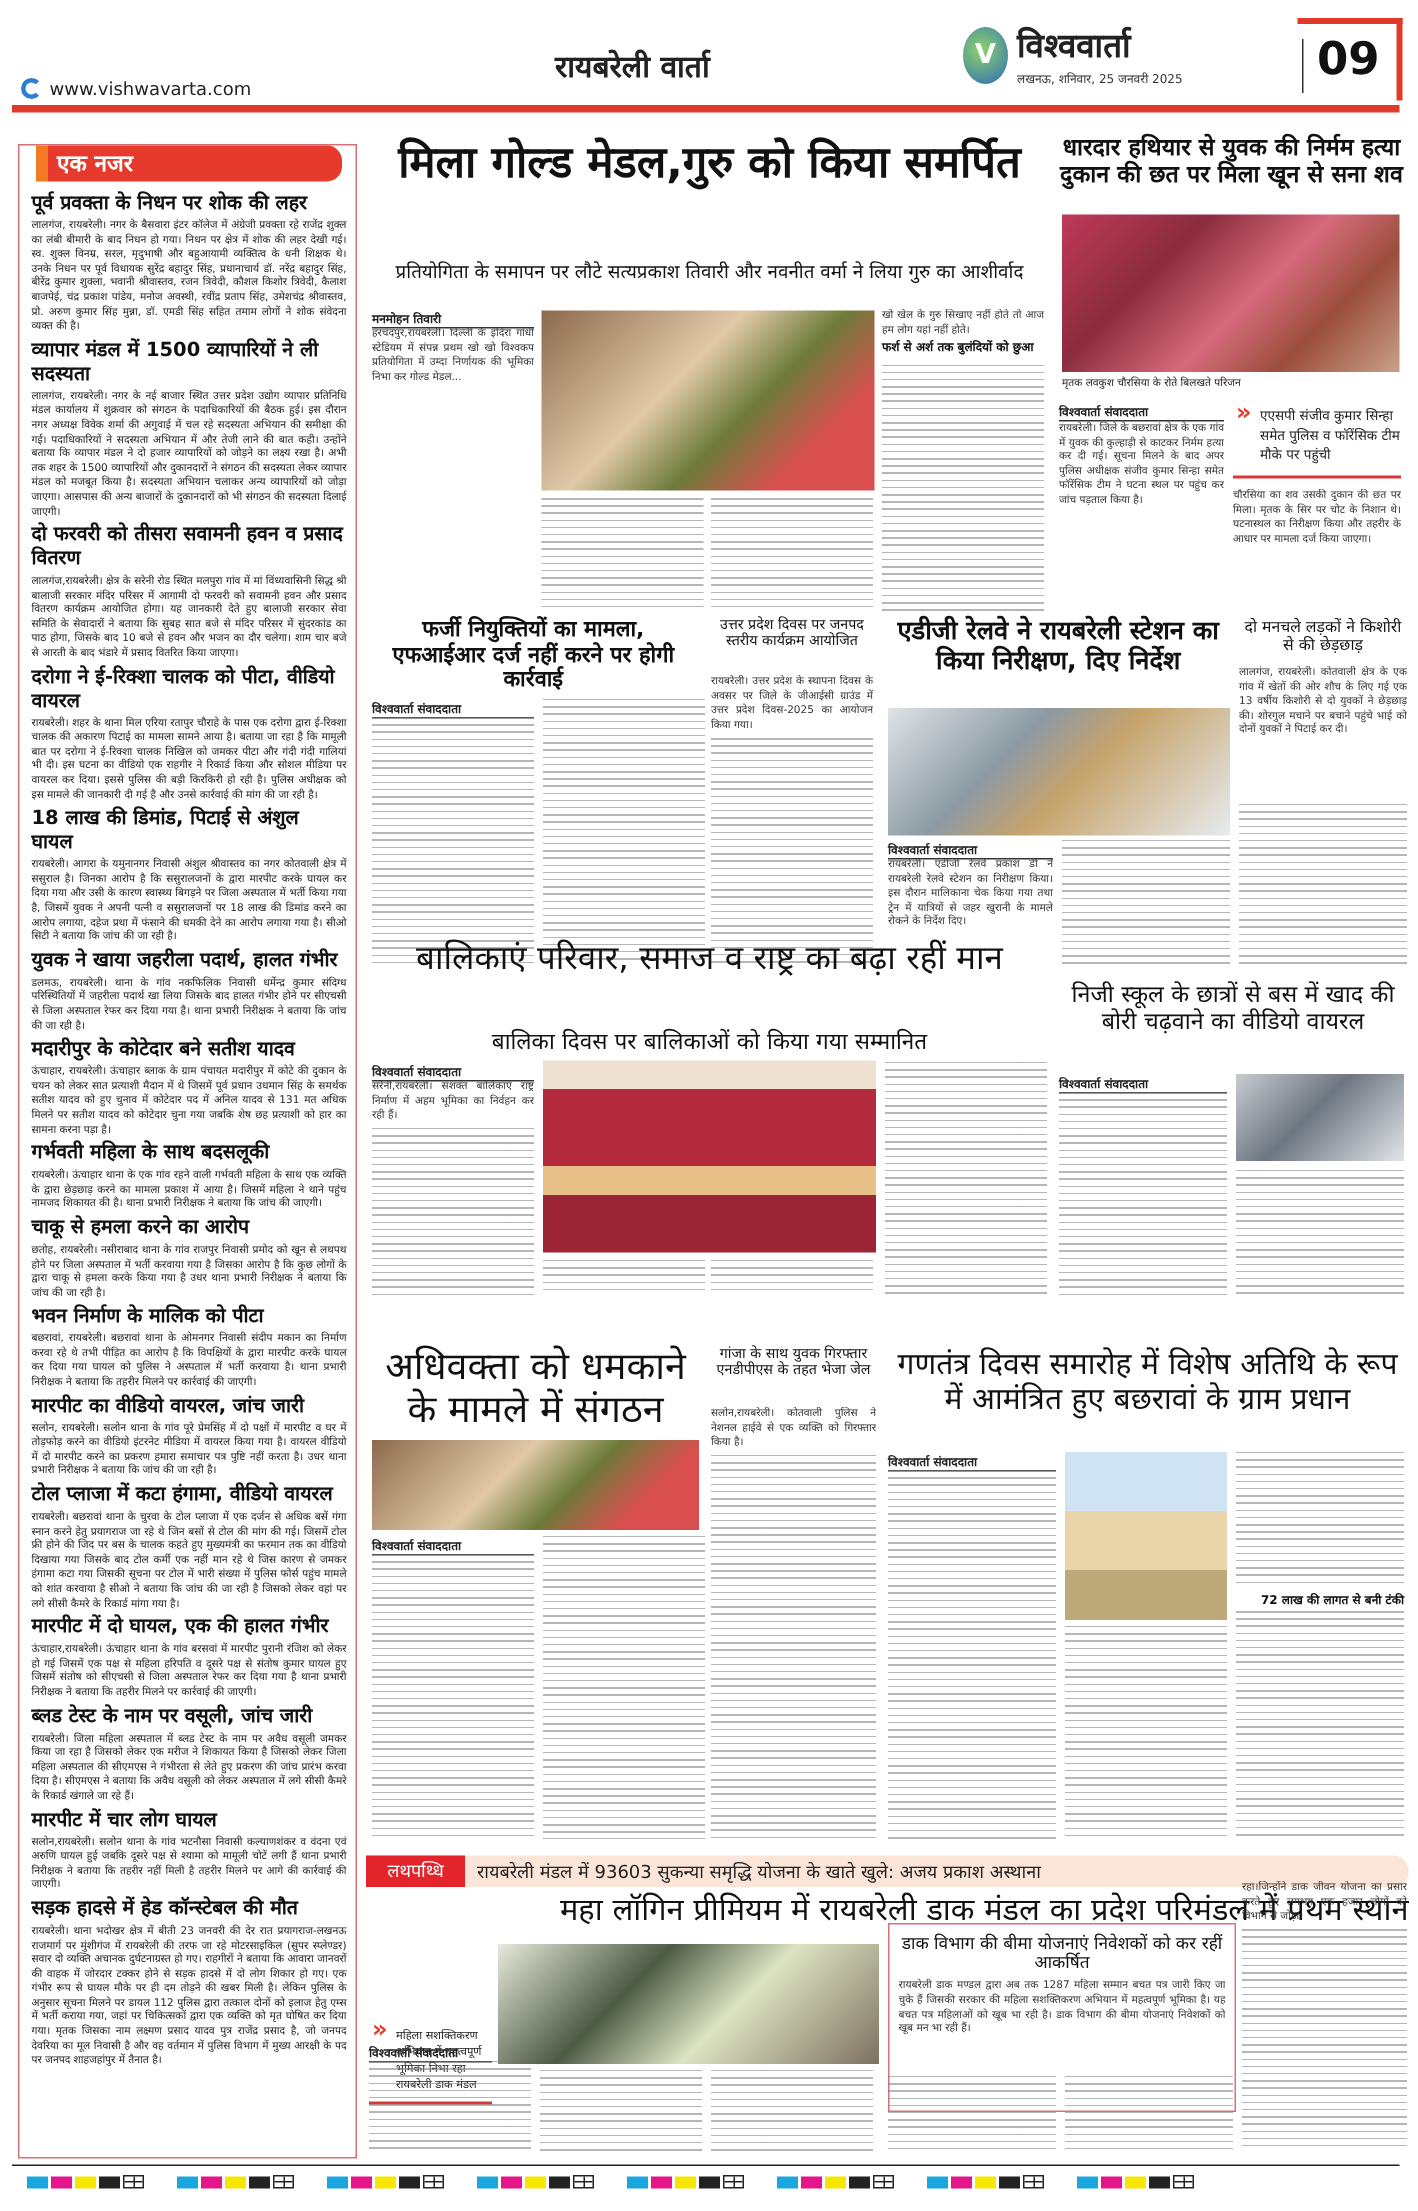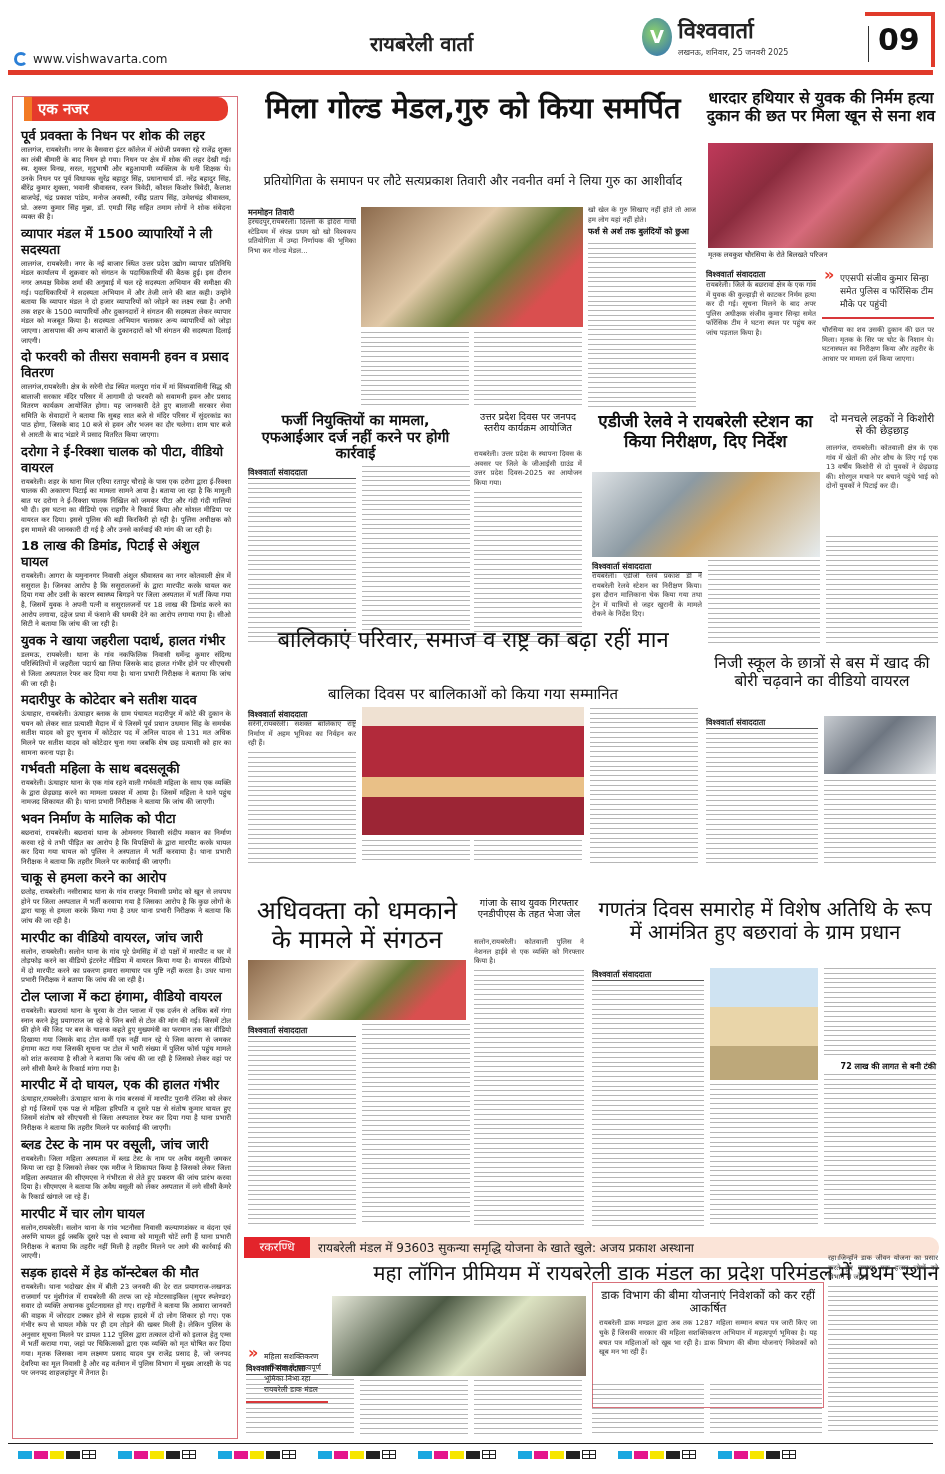--- a/index.html
+++ b/index.html
@@ -94,26 +94,26 @@
       </div>
     <div class="news">
         <h3>मदारीपुर के कोटेदार बने सतीश यादव</h3>
         <p>ऊंचाहार, रायबरेली। ऊंचाहार ब्लाक के ग्राम पंचायत मदारीपुर में कोटे की दुकान के चयन को लेकर सात प्रत्याशी मैदान में थे जिसमें पूर्व प्रधान उधमान सिंह के समर्थक सतीश यादव को हुए चुनाव में कोटेदार पद में अनिल यादव से 131 मत अधिक मिलने पर सतीश यादव को कोटेदार चुना गया जबकि शेष छह प्रत्याशी को हार का सामना करना पड़ा है।</p>
       </div>
     <div class="news">
         <h3>गर्भवती महिला के साथ बदसलूकी</h3>
         <p>रायबरेली। ऊंचाहार थाना के एक गांव रहने वाली गर्भवती महिला के साथ एक व्यक्ति के द्वारा छेड़छाड़ करने का मामला प्रकाश में आया है। जिसमें महिला ने थाने पहुंच नामजद शिकायत की है। थाना प्रभारी निरीक्षक ने बताया कि जांच की जाएगी।</p>
       </div>
     <div class="news">
+        <h3>चाकू से हमला करने का आरोप</h3>
+        <p>छतोह, रायबरेली। नसीराबाद थाना के गांव राजपुर निवासी प्रमोद को खून से लथपथ होने पर जिला अस्पताल में भर्ती करवाया गया है जिसका आरोप है कि कुछ लोगों के द्वारा चाकू से हमला करके किया गया है उधर थाना प्रभारी निरीक्षक ने बताया कि जांच की जा रही है।</p>
+      </div>
+    <div class="news">
         <h3>भवन निर्माण के मालिक को पीटा</h3>
         <p>बछरावां, रायबरेली। बछरावां थाना के ओमनगर निवासी संदीप मकान का निर्माण करवा रहे थे तभी पीड़ित का आरोप है कि विपक्षियों के द्वारा मारपीट करके घायल कर दिया गया घायल को पुलिस ने अस्पताल में भर्ती करवाया है। थाना प्रभारी निरीक्षक ने बताया कि तहरीर मिलने पर कार्रवाई की जाएगी।</p>
-      </div>
-    <div class="news">
-        <h3>चाकू से हमला करने का आरोप</h3>
-        <p>छतोह, रायबरेली। नसीराबाद थाना के गांव राजपुर निवासी प्रमोद को खून से लथपथ होने पर जिला अस्पताल में भर्ती करवाया गया है जिसका आरोप है कि कुछ लोगों के द्वारा चाकू से हमला करके किया गया है उधर थाना प्रभारी निरीक्षक ने बताया कि जांच की जा रही है।</p>
       </div>
     <div class="news">
         <h3>मारपीट का वीडियो वायरल, जांच जारी</h3>
         <p>सलोन, रायबरेली। सलोन थाना के गांव पूरे प्रेमसिंह में दो पक्षों में मारपीट व घर में तोड़फोड़ करने का वीडियो इंटरनेट मीडिया में वायरल किया गया है। वायरल वीडियो में दो मारपीट करने का प्रकरण हमारा समाचार पत्र पुष्टि नहीं करता है। उधर थाना प्रभारी निरीक्षक ने बताया कि जांच की जा रही है।</p>
       </div>
     <div class="news">
         <h3>टोल प्लाजा में कटा हंगामा, वीडियो वायरल</h3>
         <p>रायबरेली। बछरावां थाना के चुरवा के टोल प्लाजा में एक दर्जन से अधिक बसें गंगा स्नान करने हेतु प्रयागराज जा रहे थे जिन बसों से टोल की मांग की गई। जिसमें टोल फ्री होने की जिद पर बस के चालक कहते हुए मुख्यमंत्री का फरमान तक का वीडियो दिखाया गया जिसके बाद टोल कर्मी एक नहीं मान रहे थे जिस कारण से जमकर हंगामा कटा गया जिसकी सूचना पर टोल में भारी संख्या में पुलिस फोर्स पहुंच मामले को शांत करवाया है सीओ ने बताया कि जांच की जा रही है जिसको लेकर वहां पर लगे सीसी कैमरे के रिकार्ड मांगा गया है।</p>
       </div>
     <div class="news">
@@ -208,21 +208,21 @@
 <div class="abs headline" style="left:590px;top:898px;width:350px;font-size:20px;font-weight:normal;">गणतंत्र दिवस समारोह में विशेष अतिथि के रूप में आमंत्रित हुए बछरावां के ग्राम प्रधान</div>
 <div class="abs byline" style="left:592px;top:968px;width:112px;">विश्ववार्ता संवाददाता</div>
 <div class="abs textlines" style="left:592px;top:980px;width:112px;height:246px;"></div>
 <div class="abs photo tank" style="left:710px;top:968px;width:108px;height:112px;"></div>
 <div class="abs textlines" style="left:710px;top:1084px;width:108px;height:142px;"></div>
 <div class="abs textlines" style="left:824px;top:968px;width:112px;height:88px;"></div>
 <div class="abs" style="left:824px;top:1060px;width:112px;font-size:8px;font-weight:bold;text-align:right;">72 लाख की लागत से बनी टंकी</div>
 <div class="abs textlines" style="left:824px;top:1074px;width:112px;height:152px;"></div>
 
 <div class="abs upalabdhi-bar"></div>
-<div class="abs upalabdhi-tag">रकरण्धि</div>
+<div class="abs upalabdhi-tag">लथपथ्धि</div>
 <div class="abs upalabdhi-text">रायबरेली मंडल में 93603 सुकन्या समृद्धि योजना के खाते खुले: अजय प्रकाश अस्थाना</div>
 <div class="abs headline" style="left:244px;top:1262px;width:695px;font-size:20.5px;font-weight:normal;text-align:right;">महा लॉगिन प्रीमियम में रायबरेली डाक मंडल का प्रदेश परिमंडल में प्रथम स्थान</div>
 <div class="abs callout" style="left:246px;top:1296px;width:82px;font-size:7.5px;line-height:11px;">महिला सशक्तिकरण अभियान में महत्वपूर्ण भूमिका निभा रहा रायबरेली डाक मंडल</div>
 <div class="abs byline" style="left:246px;top:1362px;width:82px;">विश्ववार्ता संवाददाता</div>
 <div class="abs textlines" style="left:246px;top:1374px;width:108px;height:60px;"></div>
 <div class="abs photo postal" style="left:332px;top:1296px;width:254px;height:80px;"></div>
 <div class="abs textlines" style="left:360px;top:1380px;width:108px;height:54px;"></div>
 <div class="abs textlines" style="left:474px;top:1380px;width:108px;height:54px;"></div>
 <div class="abs boxed" style="left:592px;top:1254px;width:232px;height:126px;padding:6px;">
   <div class="headline" style="font-size:11.5px;font-weight:normal;">डाक विभाग की बीमा योजनाएं निवेशकों को कर रहीं आकर्षित</div>

